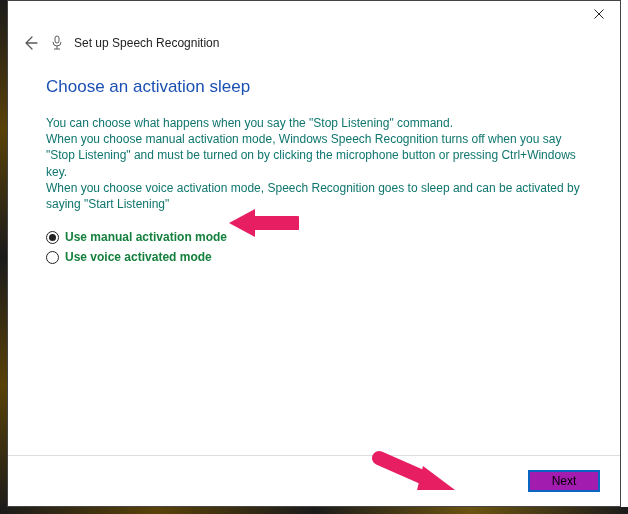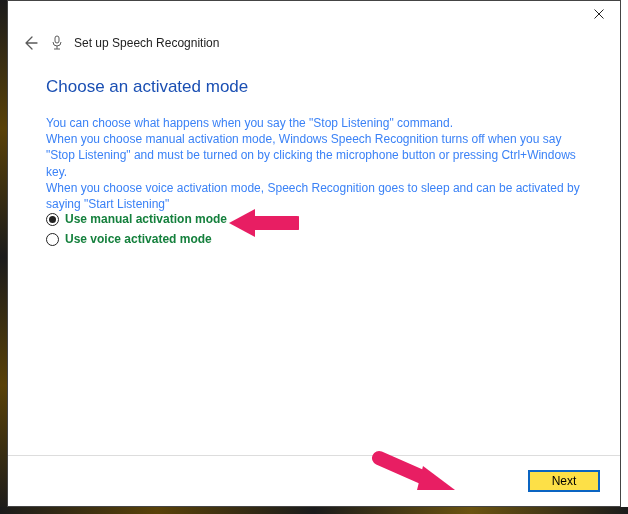--- a/index.html
+++ b/index.html
@@ -58,22 +58,23 @@
       padding: 10px 38px 0 38px;
     }
     .heading {
       font-size: 17px;
       font-weight: 400;
       color: #1a4fb3;
       margin-bottom: 18px;
     }
     .desc {
       font-size: 12px;
-      color: #3b82f6;
+      color: #0f766e;
       line-height: 1.35;
+      margin-bottom: 18px;
     }
     .radio-group {
       display: flex;
       flex-direction: column;
       gap: 6px;
     }
     .radio-item {
       display: flex;
       align-items: center;
       gap: 6px;
@@ -110,21 +111,21 @@
       height: 22px;
       font-size: 12px;
       font-family: inherit;
       background: #e1e1e1;
       border: 1px solid #adadad;
       cursor: default;
       padding: 0 12px;
     }
     .btn.primary {
       border: 2px solid #0a64c2;
-      background: #fde047;
+      background: #a21caf;
     }
     .arrow {
       position: absolute;
       pointer-events: none;
     }
     .arrow svg { display: block; }
     
     .bg-strip-left {
       position: absolute;
       left: 0; top: 0; width: 7px; height: 100%;
@@ -164,21 +165,21 @@
         <rect x="4" y="1" width="4" height="7" rx="2" fill="none" stroke="#5a5a5a" stroke-width="1"></rect>
         <path d="M2 7 a4 4 0 0 0 8 0" fill="none" stroke="#5a5a5a" stroke-width="1"></path>
         <line x1="6" y1="11" x2="6" y2="14" stroke="#5a5a5a" stroke-width="1"></line>
         <line x1="3" y1="14" x2="9" y2="14" stroke="#5a5a5a" stroke-width="1"></line>
       </svg>
     </div>
     <div class="header-title">Set up Speech Recognition</div>
   </div>
 
   <div class="content">
-    <div class="heading">Choose an activated mode</div>
+    <div class="heading">Choose an activation sleep</div>
     <div class="desc">You can choose what happens when you say the "Stop Listening" command.<br>When you choose manual activation mode, Windows Speech Recognition turns off when you say "Stop Listening" and must be turned on by clicking the microphone button or pressing Ctrl+Windows key.<br>When you choose voice activation mode, Speech Recognition goes to sleep and can be activated by saying "Start Listening"</div>
 
     <div class="radio-group">
       <label class="radio-item">
         <span class="radio-circle checked"></span>
         <span class="radio-label">Use manual activation mode</span>
       </label>
       <label class="radio-item">
         <span class="radio-circle"></span>
         <span class="radio-label">Use voice activated mode</span>

